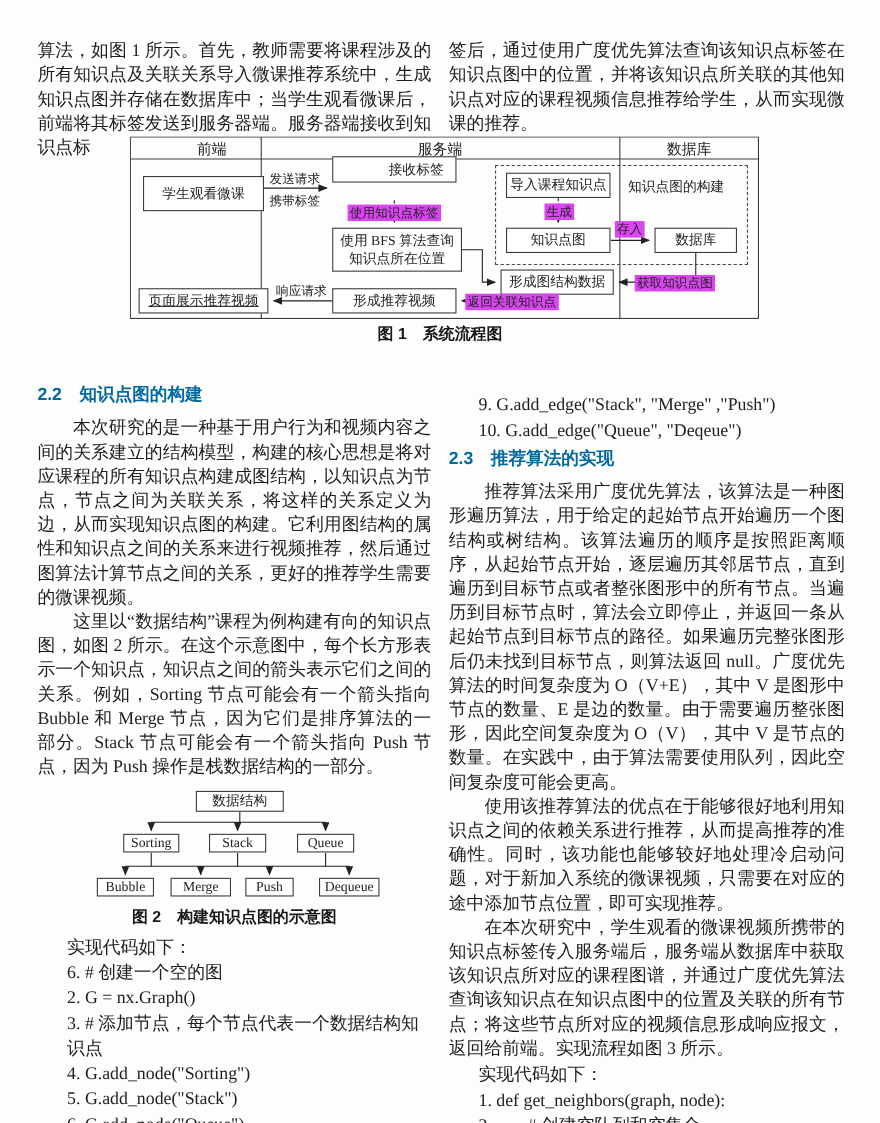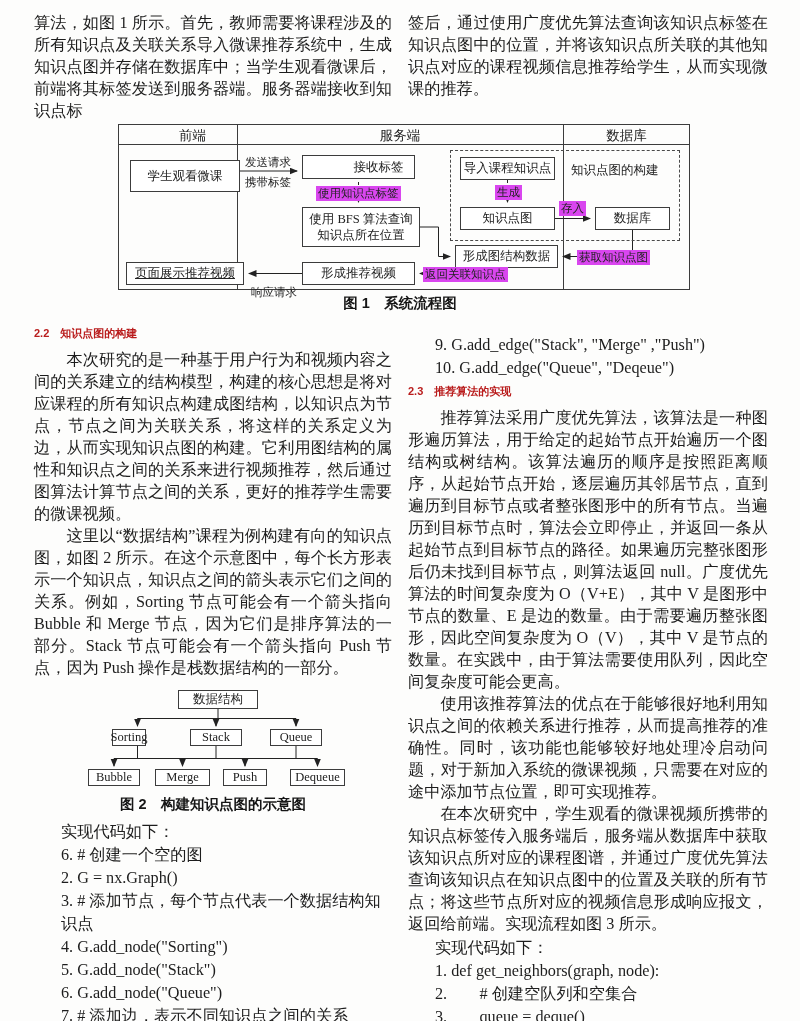--- a/index.html
+++ b/index.html
@@ -1,26 +1,26 @@
 <!DOCTYPE html>
 <html><head>
 <meta charset="utf-8">
 <style>
   html,body{margin:0;padding:0;}
   body{
     width:800px;height:1021px;position:relative;overflow:hidden;
     background:#fdfdfc;color:#1d1d1d;
     font-family:"Liberation Serif","DejaVu Serif",serif;
   }
-  .col{position:absolute;}
+  .col{position:absolute;margin-top:23px;}
   p.body{margin:0;font-size:16.2px;line-height:22px;text-align:justify;}
   p.ind{text-indent:2em;}
   h3.sec{
     font-family:"Liberation Sans","DejaVu Sans",sans-serif;
-    font-size:11px;font-weight:bold;margin:0 0 8px 0;color:#b91c1c;
+    font-size:16px;font-weight:bold;margin:0 0 8px 0;color:#0369a1;
   }
   .codeblock{margin-top:2px;}
   .codeline{font-size:16.2px;line-height:23px;padding-left:27px;white-space:pre-wrap;}
   .codeintro{font-size:16.2px;line-height:23px;padding-left:27px;}
   
   .figwrap{position:absolute;}
   .figbox{
     position:absolute;border:1px solid #3c3c3c;background:#fff;
     display:flex;align-items:center;justify-content:center;text-align:center;
     font-size:12.5px;line-height:1.3;color:#222;box-sizing:border-box;z-index:2;
@@ -69,40 +69,40 @@
   </svg>
 
   <div class="lane" style="left:0;width:119px;margin-left:15px;">前端</div>
   <div class="lane" style="left:119px;width:326px;">服务端</div>
   <div class="lane" style="left:445px;width:127px;">数据库</div>
 
   <div class="dashedgroup" style="left:332px;top:26px;width:228px;height:89px;"></div>
   <div class="figlabel" style="left:453px;top:38px;font-size:12.5px;">知识点图的构建</div>
 
   <div class="figbox" style="left:12px;top:36px;width:110px;height:32px;">学生观看微课</div>
-  <div class="figbox" style="left:184px;top:31px;width:113px;height:24px;padding-left:40px;">接收标签</div>
+  <div class="figbox" style="left:184px;top:18px;width:113px;height:24px;padding-left:40px;">接收标签</div>
   <div class="figbox" style="left:184px;top:83px;width:118px;height:40px;flex-direction:column;">
     <span>使用 BFS 算法查询</span>
     <span>知识点所在位置</span>
   </div>
   <div class="figbox" style="left:184px;top:138px;width:113px;height:23px;">形成推荐视频</div>
   <div class="figbox" style="left:8px;top:138px;width:118px;height:23px;text-decoration:underline;">页面展示推荐视频</div>
   <div class="figbox" style="left:342px;top:33px;width:95px;height:23px;">导入课程知识点</div>
   <div class="figbox" style="left:342px;top:83px;width:95px;height:23px;">知识点图</div>
   <div class="figbox" style="left:477px;top:83px;width:75px;height:23px;">数据库</div>
   <div class="figbox" style="left:337px;top:121px;width:103px;height:23px;">形成图结构数据</div>
 
   <div class="figlabel" style="left:127px;top:31px;">发送请求</div>
   <div class="figlabel" style="left:127px;top:51px;">携带标签</div>
   <div class="figlabel wbg" style="left:198px;top:62px;">使用知识点标签</div>
   <div class="figlabel wbg" style="left:377px;top:61px;">生成</div>
   <div class="figlabel wbg" style="left:441px;top:77px;">存入</div>
   <div class="figlabel wbg" style="left:459px;top:126px;">获取知识点图</div>
   <div class="figlabel wbg" style="left:305px;top:143px;">返回关联知识点</div>
-  <div class="figlabel" style="left:133px;top:133px;margin-top:28px;">响应请求</div>
+  <div class="figlabel" style="left:133px;top:133px;">响应请求</div>
 </div>
 <div class="caption" style="left:0;top:294px;width:800px;">图 1　系统流程图</div>
 
 <div class="col" style="left:34px;top:326px;width:358px;">
   <h3 class="sec">2.2　知识点图的构建</h3>
   <p class="body ind">本次研究的是一种基于用户行为和视频内容之间的关系建立的结构模型，构建的核心思想是将对应课程的所有知识点构建成图结构，以知识点为节点，节点之间为关联关系，将这样的关系定义为边，从而实现知识点图的构建。它利用图结构的属性和知识点之间的关系来进行视频推荐，然后通过图算法计算节点之间的关系，更好的推荐学生需要的微课视频。</p>
   <p class="body ind">这里以“数据结构”课程为例构建有向的知识点图，如图 2 所示。在这个示意图中，每个长方形表示一个知识点，知识点之间的箭头表示它们之间的关系。例如，Sorting 节点可能会有一个箭头指向 Bubble 和 Merge 节点，因为它们是排序算法的一部分。Stack 节点可能会有一个箭头指向 Push 节点，因为 Push 操作是栈数据结构的一部分。</p>
 
   <div class="fig2wrap">
     <div class="figwrap" style="left:41px;top:0;width:290px;height:105px;">
@@ -118,21 +118,21 @@
         <line x1="141" y1="31.5" x2="141" y2="39" stroke="#222" marker-end="url(#ah2)"></line>
         <line x1="221" y1="31.5" x2="221" y2="39" stroke="#222" marker-end="url(#ah2)"></line>
         <path d="M62.5,59 L62.5,71.5 M141,59 L141,71.5 M221,59 L221,71.5" stroke="#222" fill="none"></path>
         <line x1="39" y1="71.5" x2="242.5" y2="71.5" stroke="#222"></line>
         <line x1="39" y1="71.5" x2="39" y2="79" stroke="#222" marker-end="url(#ah2)"></line>
         <line x1="107.5" y1="71.5" x2="107.5" y2="79" stroke="#222" marker-end="url(#ah2)"></line>
         <line x1="170" y1="71.5" x2="170" y2="79" stroke="#222" marker-end="url(#ah2)"></line>
         <line x1="242.5" y1="71.5" x2="242.5" y2="79" stroke="#222" marker-end="url(#ah2)"></line>
       </svg>
       <div class="figbox" style="left:103px;top:3px;width:80px;height:19px;">数据结构</div>
-      <div class="figbox" style="left:37px;top:42px;width:34px;height:17px;">Sorting</div>
+      <div class="figbox" style="left:37px;top:42px;width:51px;height:17px;">Sorting</div>
       <div class="figbox" style="left:115px;top:42px;width:52px;height:17px;">Stack</div>
       <div class="figbox" style="left:195px;top:42px;width:52px;height:17px;">Queue</div>
       <div class="figbox" style="left:13px;top:82px;width:52px;height:17px;">Bubble</div>
       <div class="figbox" style="left:80px;top:82px;width:55px;height:17px;">Merge</div>
       <div class="figbox" style="left:148px;top:82px;width:44px;height:17px;">Push</div>
       <div class="figbox" style="left:215px;top:82px;width:55px;height:17px;">Dequeue</div>
     </div>
     <div class="caption" style="left:0;top:108px;width:358px;">图 2　构建知识点图的示意图</div>
   </div>
 

